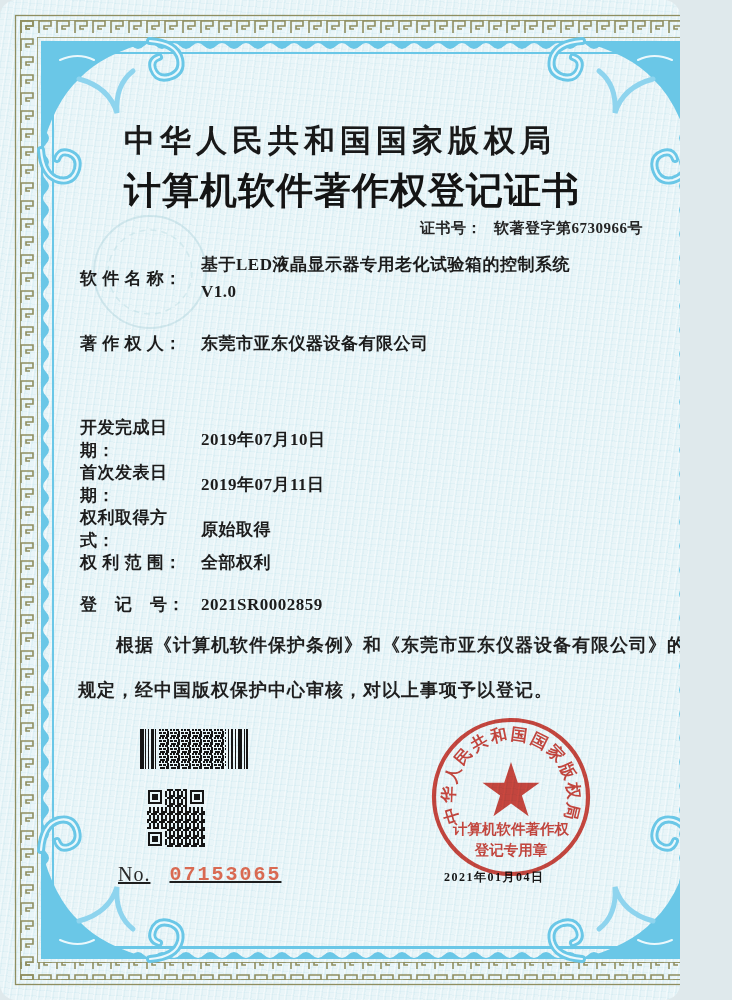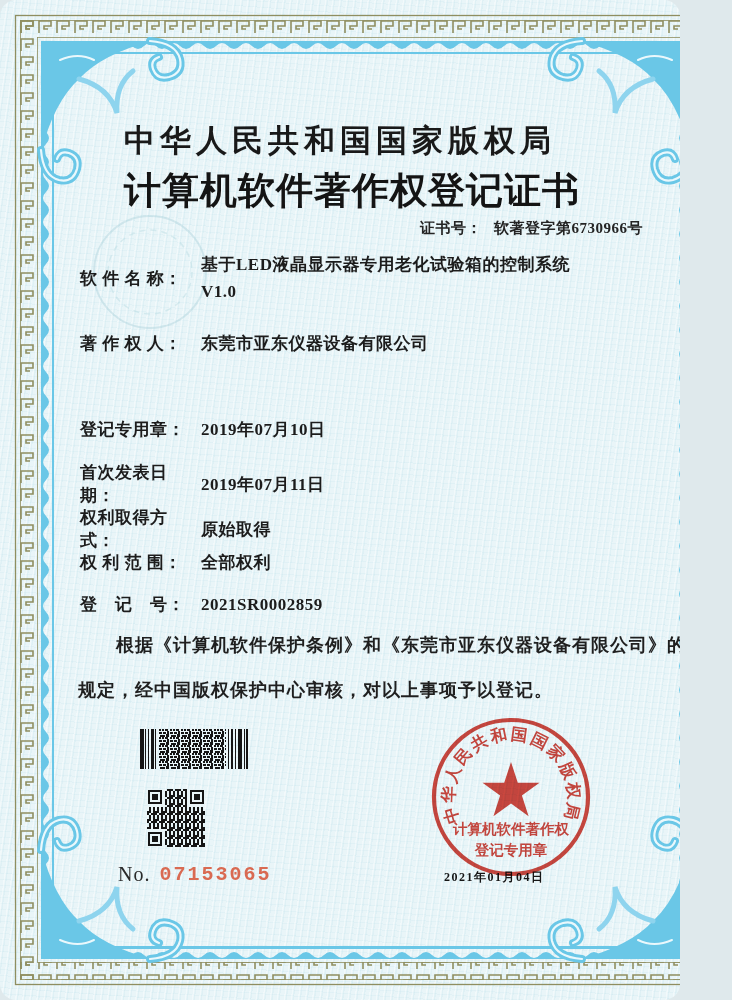--- a/index.html
+++ b/index.html
@@ -37,21 +37,21 @@
   .frow .val{margin-left:1px;white-space:pre-line;letter-spacing:0.5px;line-height:27px;max-width:460px;}
   .r0{top:251px;} .r1{top:330px;} .r2{top:416px;} .r3{top:461px;}
   .r4{top:506px;} .r5{top:549px;} .r6{top:591px;}
   .stmt{
     left:78px;width:582px;font-size:18px;font-weight:600;color:#1f1f1f;
     letter-spacing:1px;line-height:26px;
   }
   .stmt1{top:632px;padding-left:38px;}
   .stmt2{top:677px;}
   .no-line{
-    left:118px;top:863px;display:flex;align-items:center;gap:9px;
+    left:118px;top:863px;display:flex;align-items:center;gap:19px;text-decoration:underline;
   }
   .no-label{font-size:20px;color:#2a2a2a;letter-spacing:1px;}
   .no-value{
     font-family:"Liberation Mono","DejaVu Sans Mono",monospace;
     font-size:20px;color:#d96a52;letter-spacing:2px;font-weight:600;
   }
   .issue-date{
     left:444px;top:869px;font-size:12px;font-weight:700;letter-spacing:1.5px;color:#161616;
   }
   .seal-svg{mix-blend-mode:multiply;opacity:0.93;}
@@ -148,21 +148,21 @@
   <div class="abs frow r0">
     <span class="lbl">软 件 名 称：</span>
     <span class="val">基于LED液晶显示器专用老化试验箱的控制系统
 V1.0</span>
   </div>
   <div class="abs frow r1">
     <span class="lbl">著 作 权 人：</span>
     <span class="val">东莞市亚东仪器设备有限公司</span>
   </div>
   <div class="abs frow r2">
-    <span class="lbl">登记专用章：</span>
+    <span class="lbl">开发完成日期：</span>
     <span class="val">2019年07月10日</span>
   </div>
   <div class="abs frow r3">
     <span class="lbl">首次发表日期：</span>
     <span class="val">2019年07月11日</span>
   </div>
   <div class="abs frow r5">
     <span class="lbl">权 利 范 围：</span>
     <span class="val">全部权利</span>
   </div>

